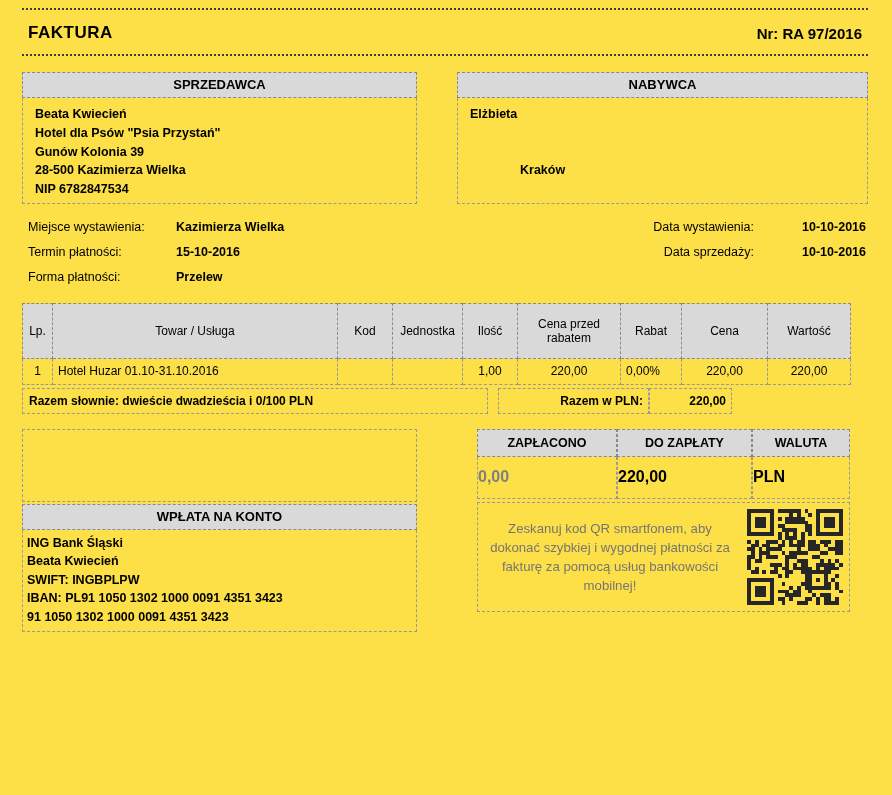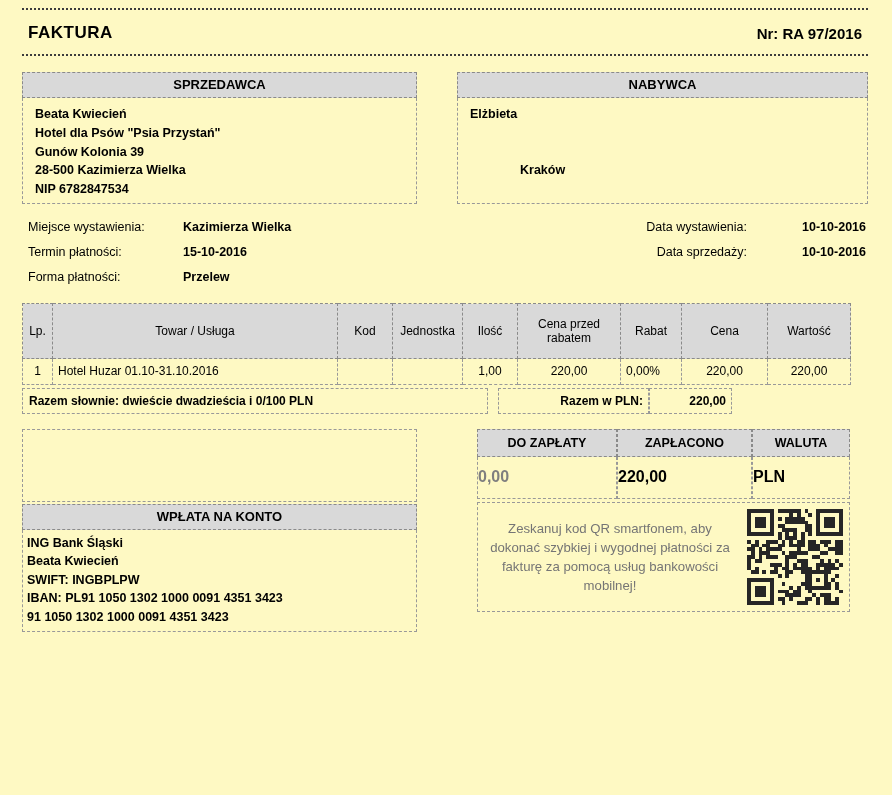--- a/index.html
+++ b/index.html
@@ -1,18 +1,18 @@
 <!DOCTYPE html>
 <html><head>
 <meta charset="utf-8">
 <style>
   * { margin:0; padding:0; box-sizing:border-box; }
   html,body { background:#e8e8e8; }
   .page {
-    width:892px; height:795px; background:#fef9c3; position:relative;
+    width:892px; height:795px; background:#fde047; position:relative;
     font-family:"Liberation Sans", sans-serif; color:#000; overflow:hidden;
   }
   .content { position:absolute; left:22px; top:0; width:846px; }
 
   .rule { border-top:2px dotted #3c3c3c; height:0; }
   .rule-top { margin-top:8px; }
 
   .title-row { display:flex; justify-content:space-between; align-items:center; padding:13px 6px 11px 6px; }
   .doc-title { font-size:17px; font-weight:bold; letter-spacing:0.5px; }
   .doc-number { font-size:15px; font-weight:bold; }
@@ -25,21 +25,21 @@
     font-weight:bold; font-size:13px; padding:4px 0 5px 0;
   }
   .party-body {
     border:1px dashed #999; border-top:none; height:106px;
     padding:7px 12px 4px 12px; font-weight:bold; font-size:12.5px; line-height:18.8px;
   }
   .buyer-city { padding-left:50px; }
   .blank-line { height:18.8px; }
 
   .meta { display:flex; justify-content:space-between; margin-top:16px; padding:0 2px 0 6px; font-size:12.5px; }
-  .meta-row { display:flex; margin-bottom:11px; align-items:baseline;gap:7px; }
+  .meta-row { display:flex; margin-bottom:11px; align-items:baseline; }
   .meta-left .meta-label { width:148px; }
   .meta-left .meta-value { font-weight:bold; }
   .meta-right { width:280px; }
   .meta-right .meta-label { flex:1; text-align:right; }
   .meta-right .meta-value { width:112px; text-align:right; font-weight:bold; }
 
   table.items { width:828px; border-collapse:collapse; table-layout:fixed; margin-top:8px; font-size:12px; }
   table.items th {
     background:#d9d9d9; border:1px dashed #8a8a8a; font-weight:normal;
     text-align:center; padding:13px 3px; line-height:14px; height:28px;
@@ -194,22 +194,22 @@
           <div>ING Bank Śląski</div>
           <div>Beata Kwiecień</div>
           <div>SWIFT: INGBPLPW</div>
           <div>IBAN: PL91 1050 1302 1000 0091 4351 3423</div>
           <div>91 1050 1302 1000 0091 4351 3423</div>
         </div>
       </div>
 
       <div class="lower-right">
         <div class="pay-grid">
+          <div class="pay-head">ZAPŁACONO</div>
           <div class="pay-head">DO ZAPŁATY</div>
-          <div class="pay-head">ZAPŁACONO</div>
           <div class="pay-head">WALUTA</div>
           <div class="pay-val pay-val-paid">0,00</div>
           <div class="pay-val">220,00</div>
           <div class="pay-val">PLN</div>
         </div>
         <div class="qr-box">
           <div class="qr-text">Zeskanuj kod QR smartfonem, aby dokonać szybkiej i wygodnej płatności za fakturę za pomocą usług bankowości mobilnej!</div>
           <div class="qr-img">
               <svg viewBox="0 0 25 25" fill="#262626">
                 <rect x="0" y="0" width="1" height="1"></rect>

